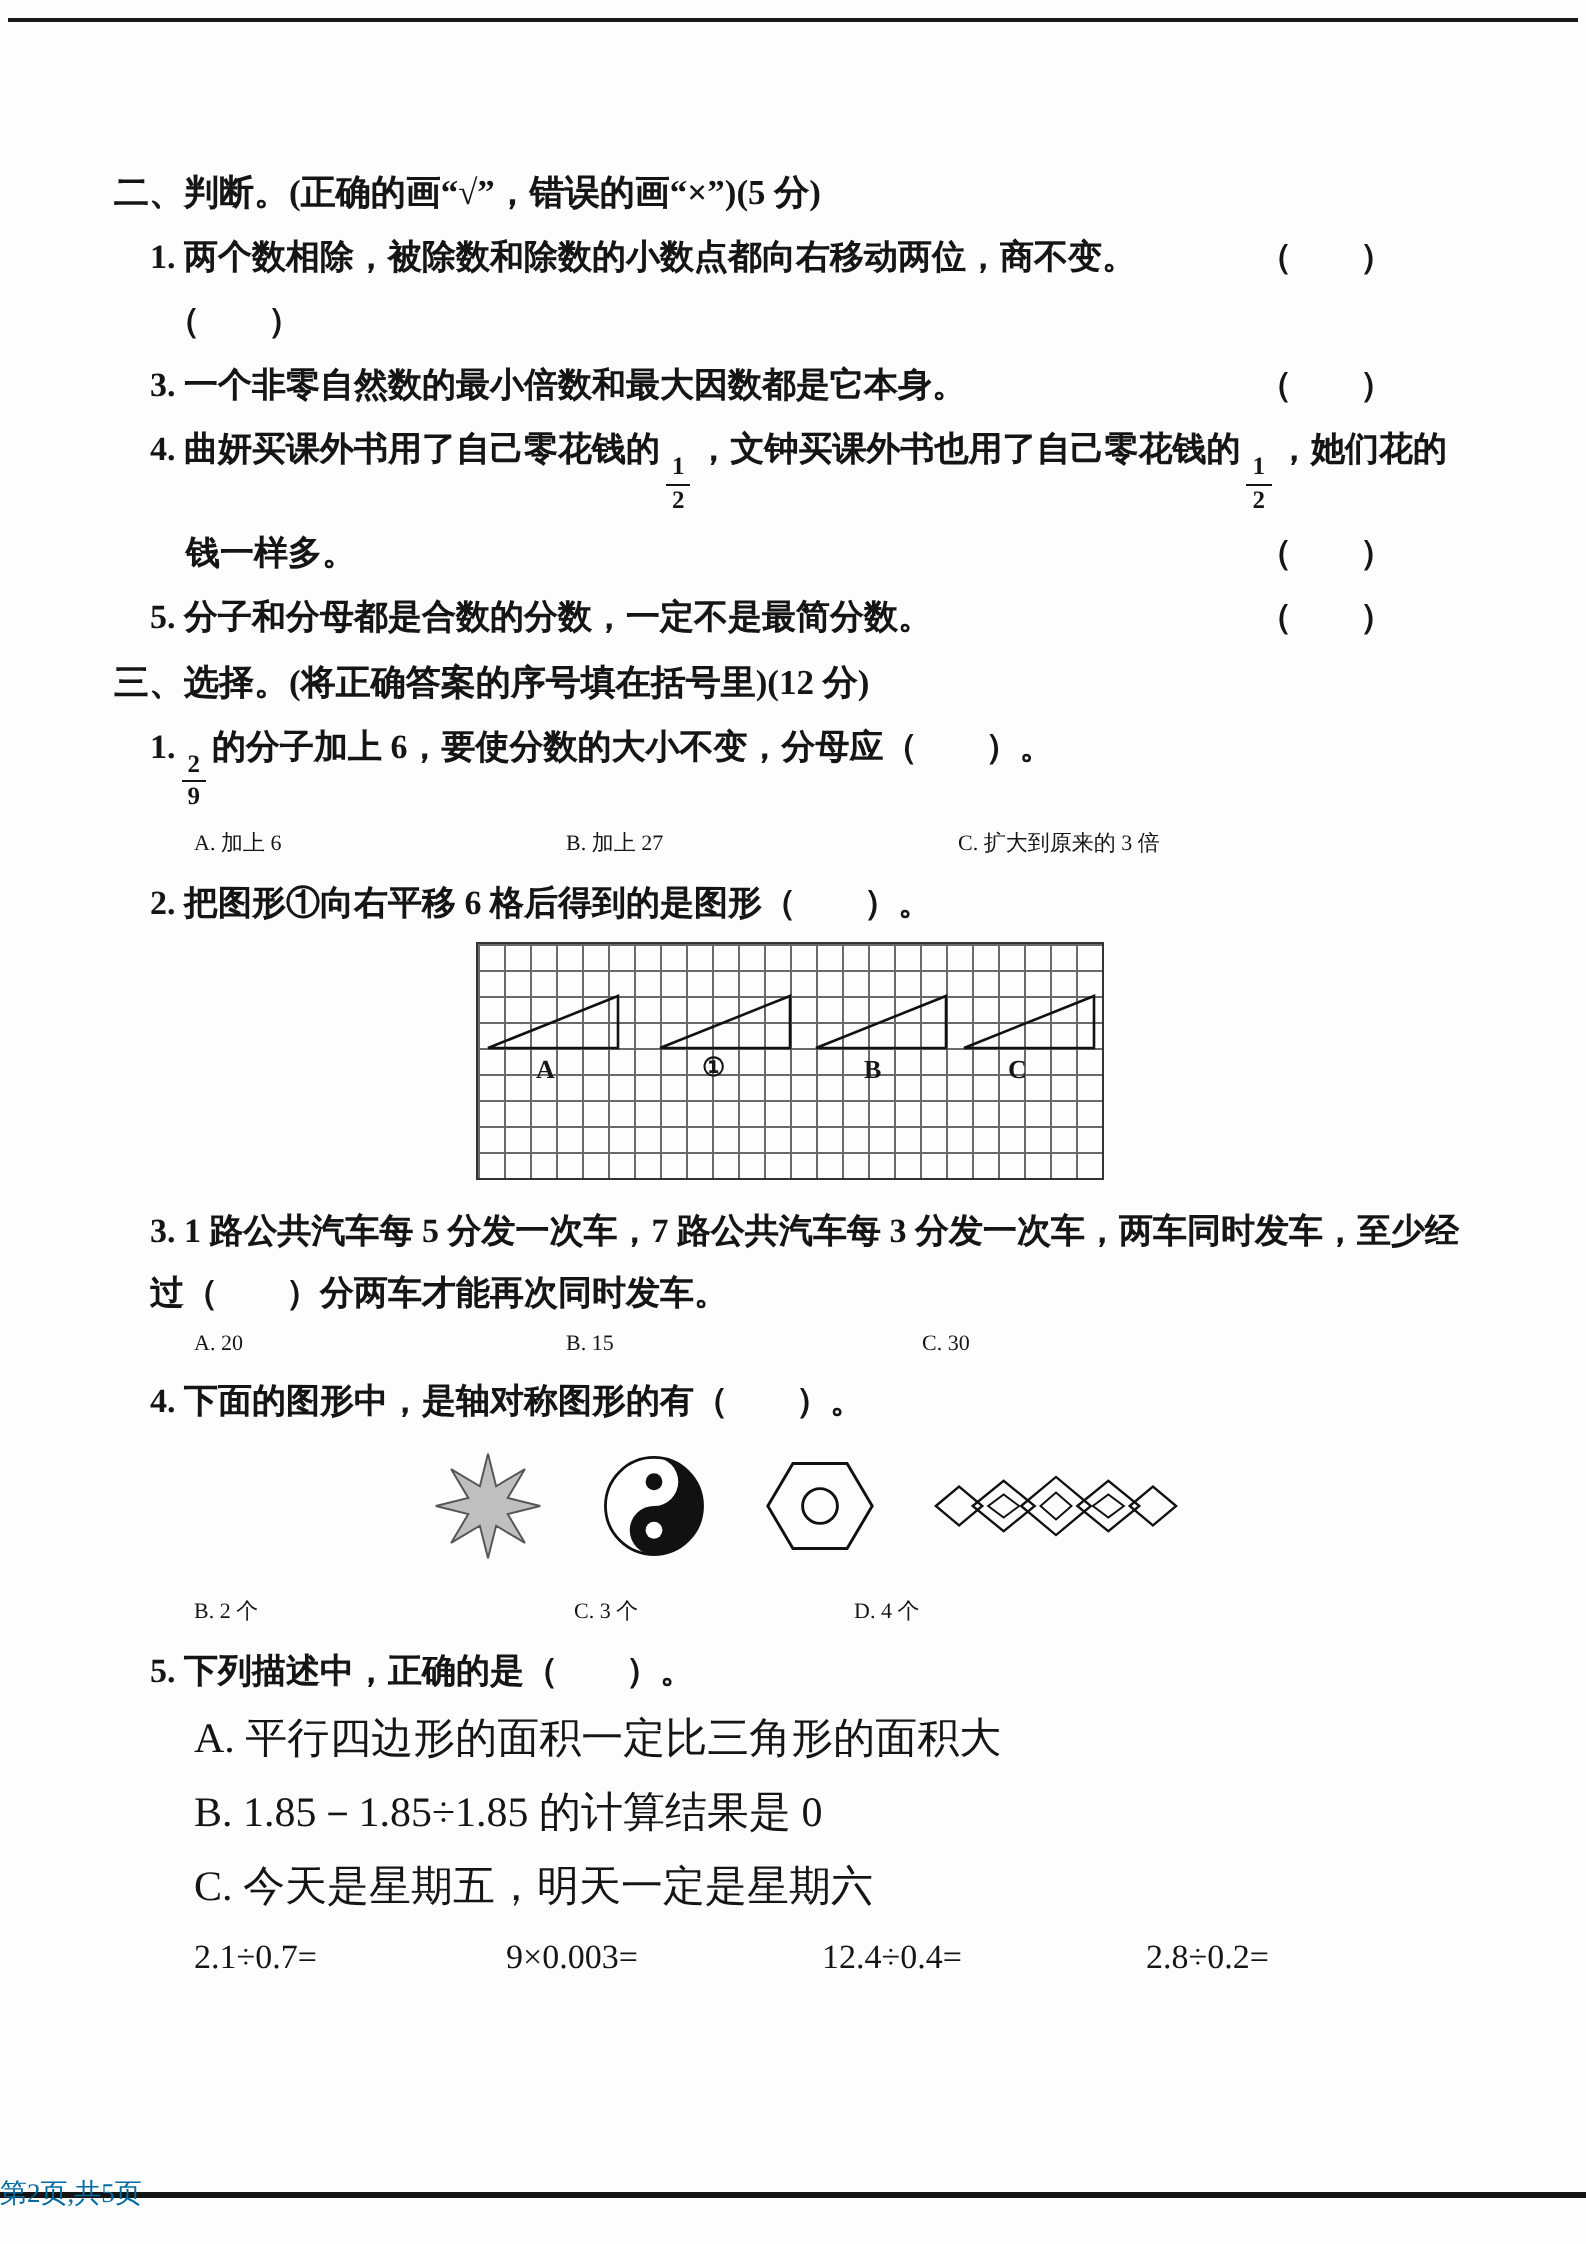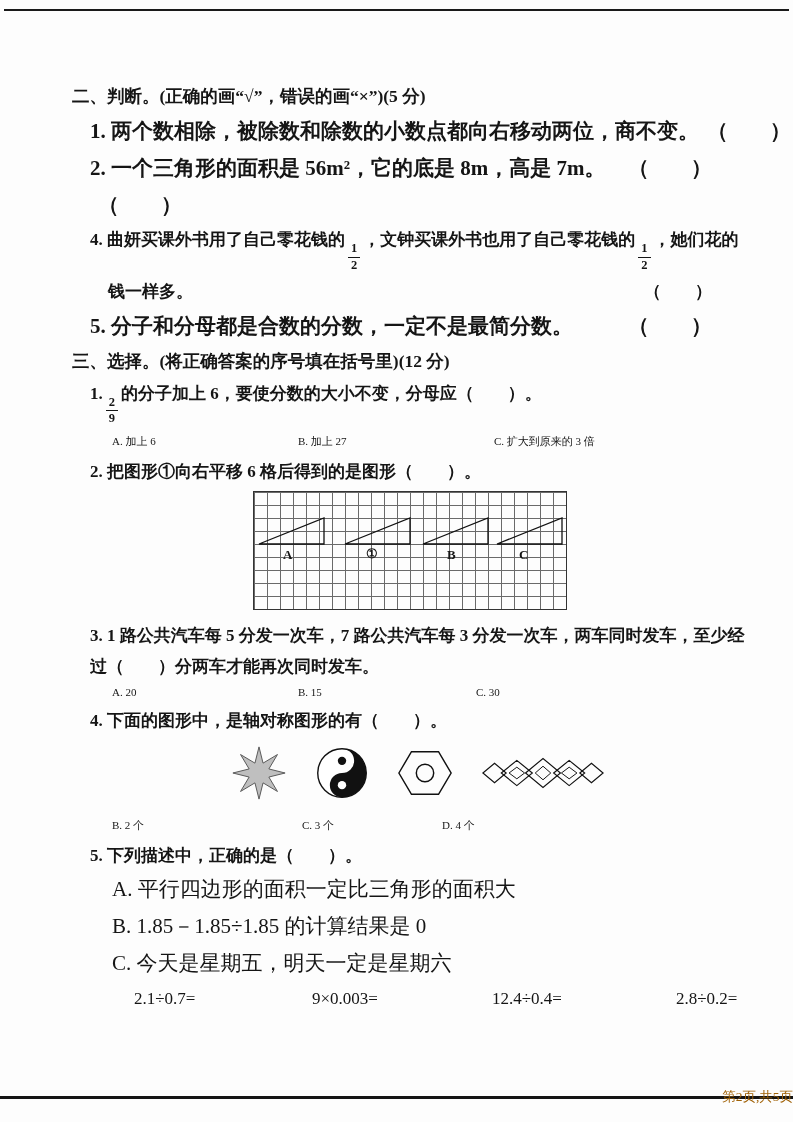--- a/index.html
+++ b/index.html
@@ -9,28 +9,28 @@
     width: 793px; height: 1122px;
     background: #fdfdfd;
     color: #151515;
     font-family: "Liberation Serif", "DejaVu Serif", serif;
     overflow: hidden;
   }
   .scan-line { position: absolute; background: #1a1a1a; }
   .scan-top { top: 9px; left: 4px; right: 4px; height: 2px; }
   .scan-bottom { top: 1096px; left: 0; width: 793px; height: 3px; background:#141414; }
 
-  .content { position: absolute; top: 84px; left: 72px; width: 676px; }
+  .content { position: absolute; top: 84px; left: 57px; width: 676px; }
 
   .sec-title { font-size: 17.5px; font-weight: bold; margin: 0 0 9px 0; white-space: nowrap; }
 
   .item {
     display: flex; justify-content: space-between; align-items: baseline;
     margin: 0 0 9px 18px; padding-right: 36px;
-    font-size: 21px; font-weight: bold; white-space: nowrap;
+    font-size: 17px; font-weight: bold; white-space: nowrap;
   }
   .item .bracket { flex: none; margin-left: 8px; }
 
   .item-multi { margin: 0 0 9px 18px; font-size: 17px; font-weight: bold; }
   .item-multi .line1 { white-space: nowrap; margin-bottom: 7px; }
   .item-multi .line2 {
     display: flex; justify-content: space-between; align-items: flex-start;
     margin-left: 18px; padding-right: 36px;
   }
 
@@ -60,47 +60,47 @@
   .grid-label { position: absolute; font-size: 13px; font-weight: bold; line-height: 1; }
   .gl-a { left: 30px;  top: 57px; }
   .gl-1 { left: 113px; top: 56px; }
   .gl-b { left: 194px; top: 57px; }
   .gl-c { left: 266px; top: 57px; }
 
   .figs { display: flex; align-items: center; gap: 26px; margin: 4px 0 12px 158px; height: 66px; }
 
   .calc-block { margin-top: 12px; }
   .exprs { display: flex; margin: 6px 0 0 40px; font-size: 17px; }
-  .exprs span { display: inline-block; white-space: nowrap; margin-left: 22px; }
+  .exprs span { display: inline-block; white-space: nowrap; }
 
   .footer {
     position: absolute; bottom: 16px; left: 0; width: 100%;
-    text-align: right; font-size: 13.5px; color: #a16207;
+    text-align: left; font-size: 13.5px; color: #0369a1;
   }
 </style>
 </head>
 <body>
 
 <div class="page">
   <div class="scan-line scan-top"></div>
   <div class="scan-line scan-bottom"></div>
 
   <div class="content">
 
     <div class="sec-title">二、判断。(正确的画“√”，错误的画“×”)(5 分)</div>
 
     <div class="item">
       <span>1. 两个数相除，被除数和除数的小数点都向右移动两位，商不变。</span>
       <span class="bracket">（　　）</span>
     </div>
     <div class="item">
-      <span>2. 一个三角形的面积是 56m²，它的底是 8m，高是 7m。</span>
-      <span class="bracket">（　　）</span>
-    </div>
-    <div class="item">
+      <span class="bracket">（　　）</span>
+    </div>
+    <div class="item">
+      <span>3. 一个非零自然数的最小倍数和最大因数都是它本身。</span>
       <span class="bracket">（　　）</span>
     </div>
 
     <div class="item-multi">
       <div class="line1"><span>4. 曲妍买课外书用了自己零花钱的</span><span class="frac">
             <span class="num">1</span>
             <span class="den">2</span>
           </span><span>，文钟买课外书也用了自己零花钱的</span><span class="frac">
             <span class="num">1</span>
             <span class="den">2</span>

